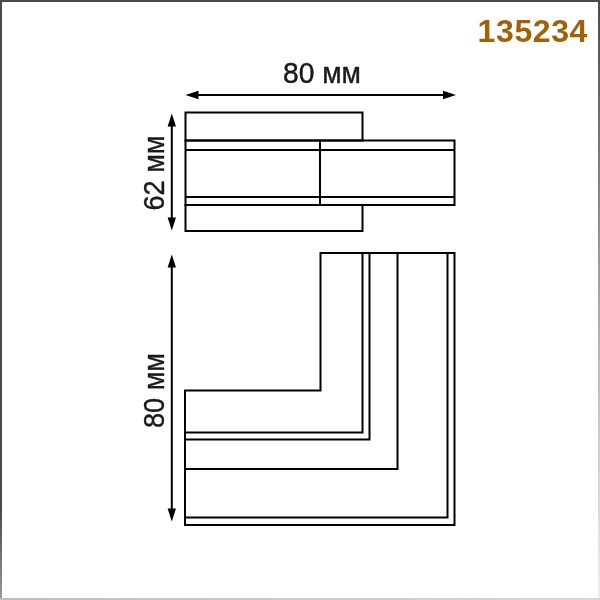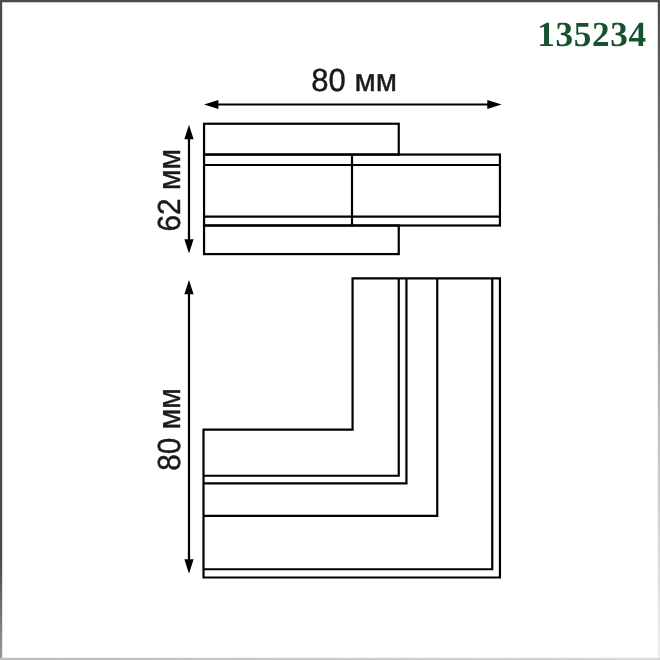--- a/index.html
+++ b/index.html
@@ -13,21 +13,21 @@
 <div id="page">
 
   <div class="b" style="left:0;top:0;width:600px;height:2px;background:#4a4a4a;border-radius:2px;"></div>
 
   <div class="b" style="left:0;top:0;width:2px;height:600px;background:linear-gradient(to bottom,#4a4a4a 0%,#4a4a4a 85%,#9a9a9a 100%);"></div>
 
   <div class="b" style="right:0;top:0;width:2px;height:600px;background:linear-gradient(to bottom,#4a4a4a 0%,#b9b9b9 60%,#efefef 100%);"></div>
 
   <div class="b" style="left:0;bottom:0;width:600px;height:2px;background:linear-gradient(to right,#bdbdbd,#d8d8d8);"></div>
 
-  <div style="position:absolute;top:13px;right:12px;font-size:32px;font-weight:bold;letter-spacing:0.6px;color:#14532d;font-family:Liberation Serif, serif;">135234</div>
+  <div style="position:absolute;top:13px;right:12px;font-size:32px;font-weight:bold;letter-spacing:0.6px;color:#a16207;">135234</div>
 
   <svg width="600" height="600" viewBox="0 0 600 600">
     <g fill="none" stroke="#000" stroke-width="2">
 
       <rect x="185.5" y="112.5" width="177" height="28"></rect>
 
       <rect x="185.5" y="205" width="177" height="26"></rect>
 
       <rect x="185.5" y="140.5" width="269" height="64.5"></rect>
 

